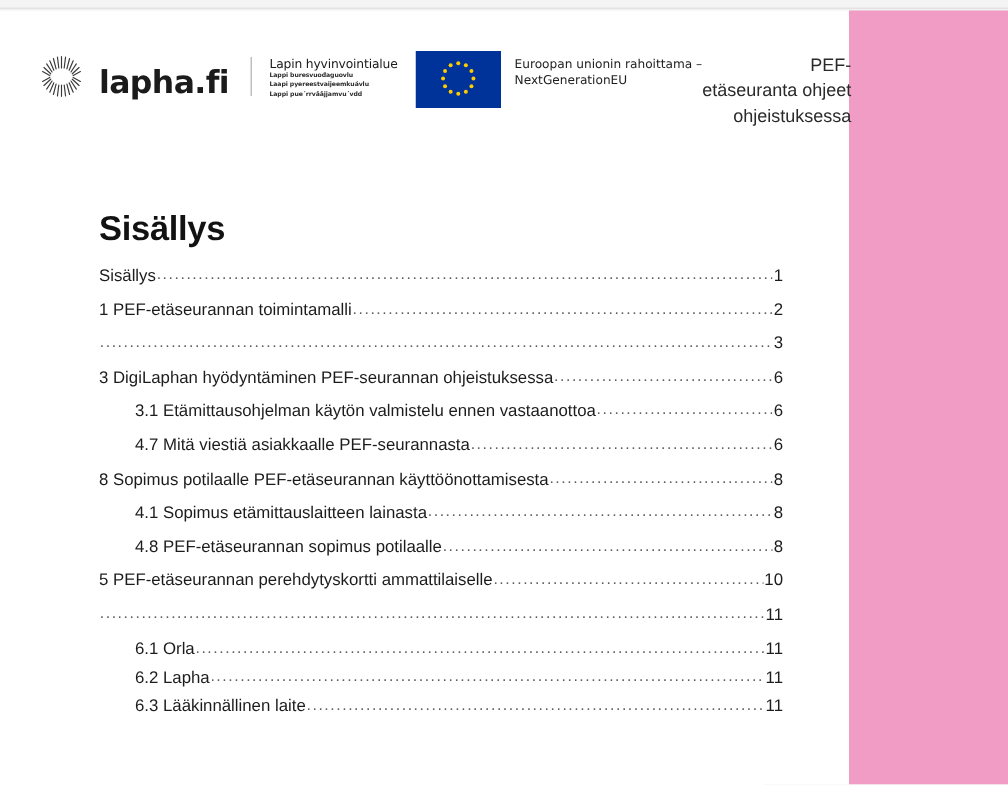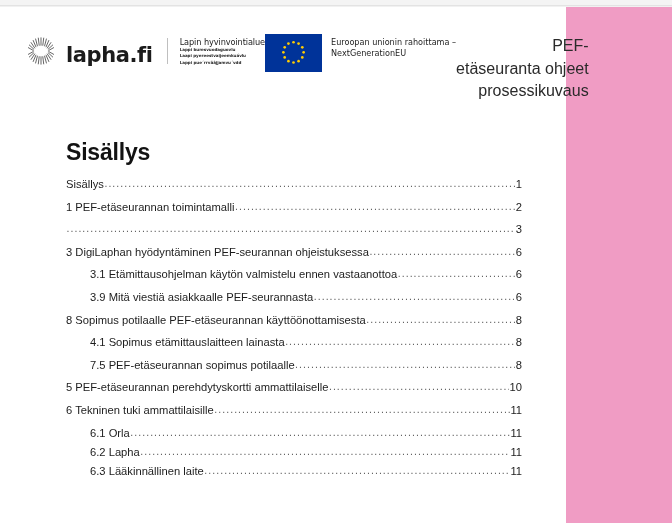--- a/index.html
+++ b/index.html
@@ -97,39 +97,40 @@
     font-weight: 700;
     color: #2a2a2a;
     line-height: 1.55;
     letter-spacing: -0.05px;
     white-space: nowrap;
   }
   .eu-cluster {
     display: flex;
     align-items: flex-start;
     gap: 9px;
+    margin-left: 12px;
     padding-top: 1px;
   }
   .eu-flag {
     width: 57px;
     height: 38px;
     display: block;
     flex: none;
   }
   .eu-text {
     font-family: "DejaVu Sans", sans-serif;
     font-size: 8.1px;
     color: #1d1d1d;
     line-height: 1.42;
     padding-top: 3px;
     white-space: nowrap;
   }
   #doc-title-block {
     text-align: right;
-    font-size: 16px;
+    font-size: 12px;
     color: #2a2a2a;
     line-height: 1.42;
     margin-left: auto;
     padding-top: 2px;
     white-space: nowrap;
   }
 
   
   #toc-heading {
     position: absolute;
@@ -243,21 +244,21 @@
         </svg>
         <div class="eu-text">
           <div>Euroopan unionin rahoittama –</div>
           <div>NextGenerationEU</div>
         </div>
       </div>
 
       <div id="doc-title-block">
         <div>PEF-</div>
         <div>etäseuranta ohjeet</div>
-        <div>prosessikuvaus</div>
+        <div>ohjeistuksessa</div>
       </div>
 
     </div>
 
     <div id="toc-heading">Sisällys</div>
 
     <div id="toc-list">
         <div class="toc-row">
           <span class="toc-label">Sisällys</span>
           <span class="toc-leader">...........................................................................................................................................</span>
@@ -276,46 +277,45 @@
           <span class="toc-label">3 DigiLaphan hyödyntäminen PEF-seurannan ohjeistuksessa</span>
           <span class="toc-leader">...........................................................................................................................................</span>
           <span class="toc-page">6</span>
         </div>
         <div class="toc-row lvl2">
           <span class="toc-label">3.1 Etämittausohjelman käytön valmistelu ennen vastaanottoa</span>
           <span class="toc-leader">...........................................................................................................................................</span>
           <span class="toc-page">6</span>
         </div>
         <div class="toc-row lvl2">
-          <span class="toc-label">3.9 Mitä viestiä asiakkaalle PEF-seurannasta</span>
+          <span class="toc-label">4.7 Mitä viestiä asiakkaalle PEF-seurannasta</span>
           <span class="toc-leader">...........................................................................................................................................</span>
           <span class="toc-page">6</span>
         </div>
         <div class="toc-row">
           <span class="toc-label">8 Sopimus potilaalle PEF-etäseurannan käyttöönottamisesta</span>
           <span class="toc-leader">...........................................................................................................................................</span>
           <span class="toc-page">8</span>
         </div>
         <div class="toc-row lvl2">
           <span class="toc-label">4.1 Sopimus etämittauslaitteen lainasta</span>
           <span class="toc-leader">...........................................................................................................................................</span>
           <span class="toc-page">8</span>
         </div>
         <div class="toc-row lvl2">
-          <span class="toc-label">7.5 PEF-etäseurannan sopimus potilaalle</span>
+          <span class="toc-label">4.8 PEF-etäseurannan sopimus potilaalle</span>
           <span class="toc-leader">...........................................................................................................................................</span>
           <span class="toc-page">8</span>
         </div>
         <div class="toc-row">
           <span class="toc-label">5 PEF-etäseurannan perehdytyskortti ammattilaiselle</span>
           <span class="toc-leader">...........................................................................................................................................</span>
           <span class="toc-page">10</span>
         </div>
         <div class="toc-row">
-          <span class="toc-label">6 Tekninen tuki ammattilaisille</span>
           <span class="toc-leader">...........................................................................................................................................</span>
           <span class="toc-page">11</span>
         </div>
         <div class="toc-row lvl2 tight">
           <span class="toc-label">6.1 Orla</span>
           <span class="toc-leader">...........................................................................................................................................</span>
           <span class="toc-page">11</span>
         </div>
         <div class="toc-row lvl2 tight">
           <span class="toc-label">6.2 Lapha</span>

